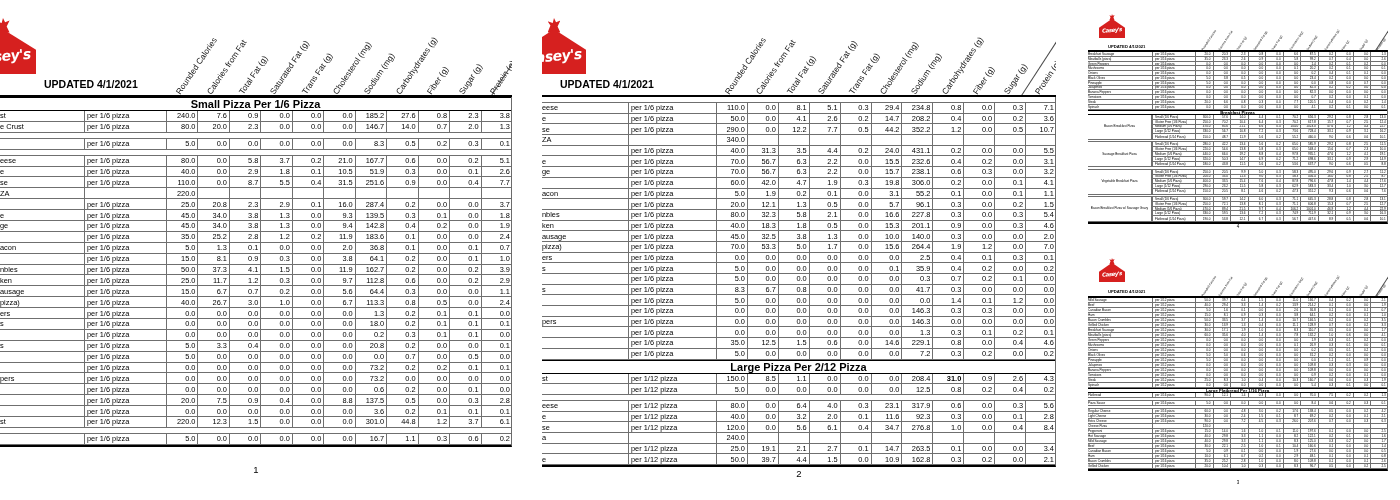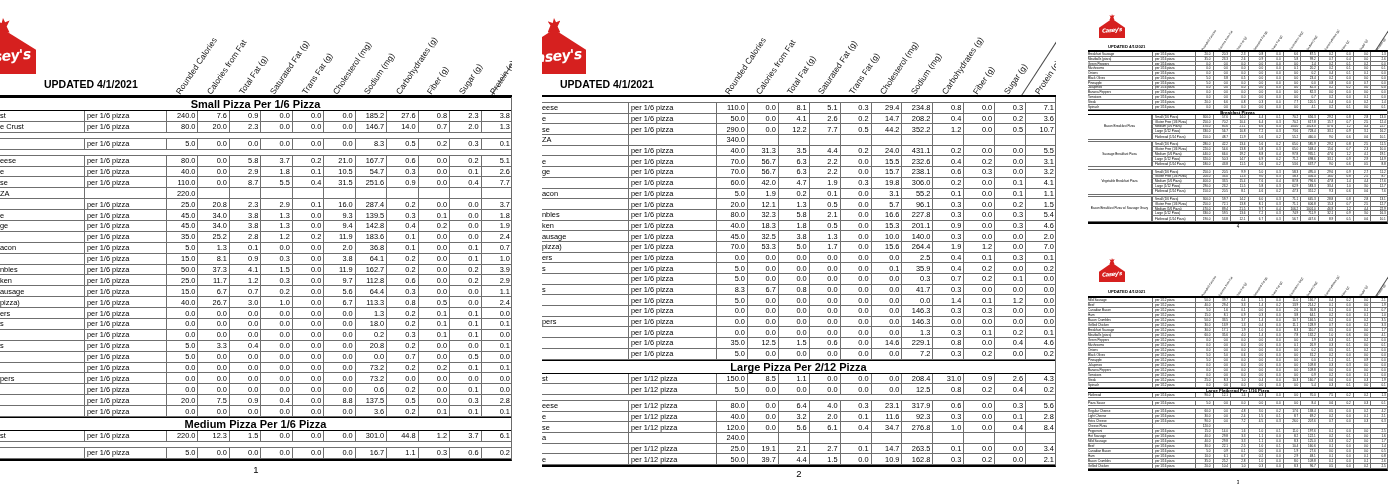--- a/index.html
+++ b/index.html
@@ -128,21 +128,21 @@
           </div>
           <div class="row" style="height: 10.9px;">
             <div class="c lab" style="width: 84px;">e</div>
             <div class="c srv" style="width: 82px;">per 1/6 pizza</div>
             <div class="c num" style="width: 31.4545px;">40.0</div>
             <div class="c num" style="width: 31.4545px;">0.0</div>
             <div class="c num" style="width: 31.4545px;">2.9</div>
             <div class="c num" style="width: 31.4545px;">1.8</div>
             <div class="c num" style="width: 31.4545px;">0.1</div>
             <div class="c num" style="width: 31.4545px;">10.5</div>
-            <div class="c num" style="width: 31.4545px;">54.7</div>
+            <div class="c num" style="width: 31.4545px;">51.9</div>
             <div class="c num" style="width: 31.4545px;">0.3</div>
             <div class="c num" style="width: 31.4545px;">0.0</div>
             <div class="c num" style="width: 31.4545px;">0.1</div>
             <div class="c num" style="width: 31.4545px;">2.6</div>
           </div>
           <div class="row" style="height: 10.9px;">
             <div class="c lab" style="width: 84px;">se</div>
             <div class="c srv" style="width: 82px;">per 1/6 pizza</div>
             <div class="c num" style="width: 31.4545px;">110.0</div>
             <div class="c num" style="width: 31.4545px;">0.0</div>
@@ -464,21 +464,20 @@
             <div class="c num" style="width: 31.4545px;">0.0</div>
             <div class="c num" style="width: 31.4545px;">0.0</div>
             <div class="c num" style="width: 31.4545px;">0.0</div>
             <div class="c num" style="width: 31.4545px;">0.0</div>
             <div class="c num" style="width: 31.4545px;">3.6</div>
             <div class="c num" style="width: 31.4545px;">0.2</div>
             <div class="c num" style="width: 31.4545px;">0.1</div>
             <div class="c num" style="width: 31.4545px;">0.1</div>
             <div class="c num" style="width: 31.4545px;">0.1</div>
           </div>
-          <div class="sec" style="height: 14px; font-size: 11px;">Medium Pizza Per 1/6 Pizza</div>
           <div class="row" style="height: 10.9px;">
             <div class="c lab" style="width: 84px;">st</div>
             <div class="c srv" style="width: 82px;">per 1/6 pizza</div>
             <div class="c num" style="width: 31.4545px;">220.0</div>
             <div class="c num" style="width: 31.4545px;">12.3</div>
             <div class="c num" style="width: 31.4545px;">1.5</div>
             <div class="c num" style="width: 31.4545px;">0.0</div>
             <div class="c num" style="width: 31.4545px;">0.0</div>
             <div class="c num" style="width: 31.4545px;">0.0</div>
             <div class="c num" style="width: 31.4545px;">301.0</div>
@@ -893,21 +892,21 @@
           <div class="row" style="height: 10.7px;">
             <div class="c lab" style="width: 86px;">st</div>
             <div class="c srv" style="width: 88px;">per 1/12 pizza</div>
             <div class="c num" style="width: 30.9091px;">150.0</div>
             <div class="c num" style="width: 30.9091px;">8.5</div>
             <div class="c num" style="width: 30.9091px;">1.1</div>
             <div class="c num" style="width: 30.9091px;">0.0</div>
             <div class="c num" style="width: 30.9091px;">0.0</div>
             <div class="c num" style="width: 30.9091px;">0.0</div>
             <div class="c num" style="width: 30.9091px;">208.4</div>
-            <div class="c num" style="width: 30.9091px;">31.0</div>
+            <div class="c num" style="width: 30.9091px; font-weight: bold;">31.0</div>
             <div class="c num" style="width: 30.9091px;">0.9</div>
             <div class="c num" style="width: 30.9091px;">2.6</div>
             <div class="c num" style="width: 30.9091px;">4.3</div>
           </div>
           <div class="row" style="height: 10.7px;">
             <div class="c lab" style="width: 86px;"></div>
             <div class="c srv" style="width: 88px;">per 1/12 pizza</div>
             <div class="c num" style="width: 30.9091px;">5.0</div>
             <div class="c num" style="width: 30.9091px;">0.0</div>
             <div class="c num" style="width: 30.9091px;">0.0</div>

